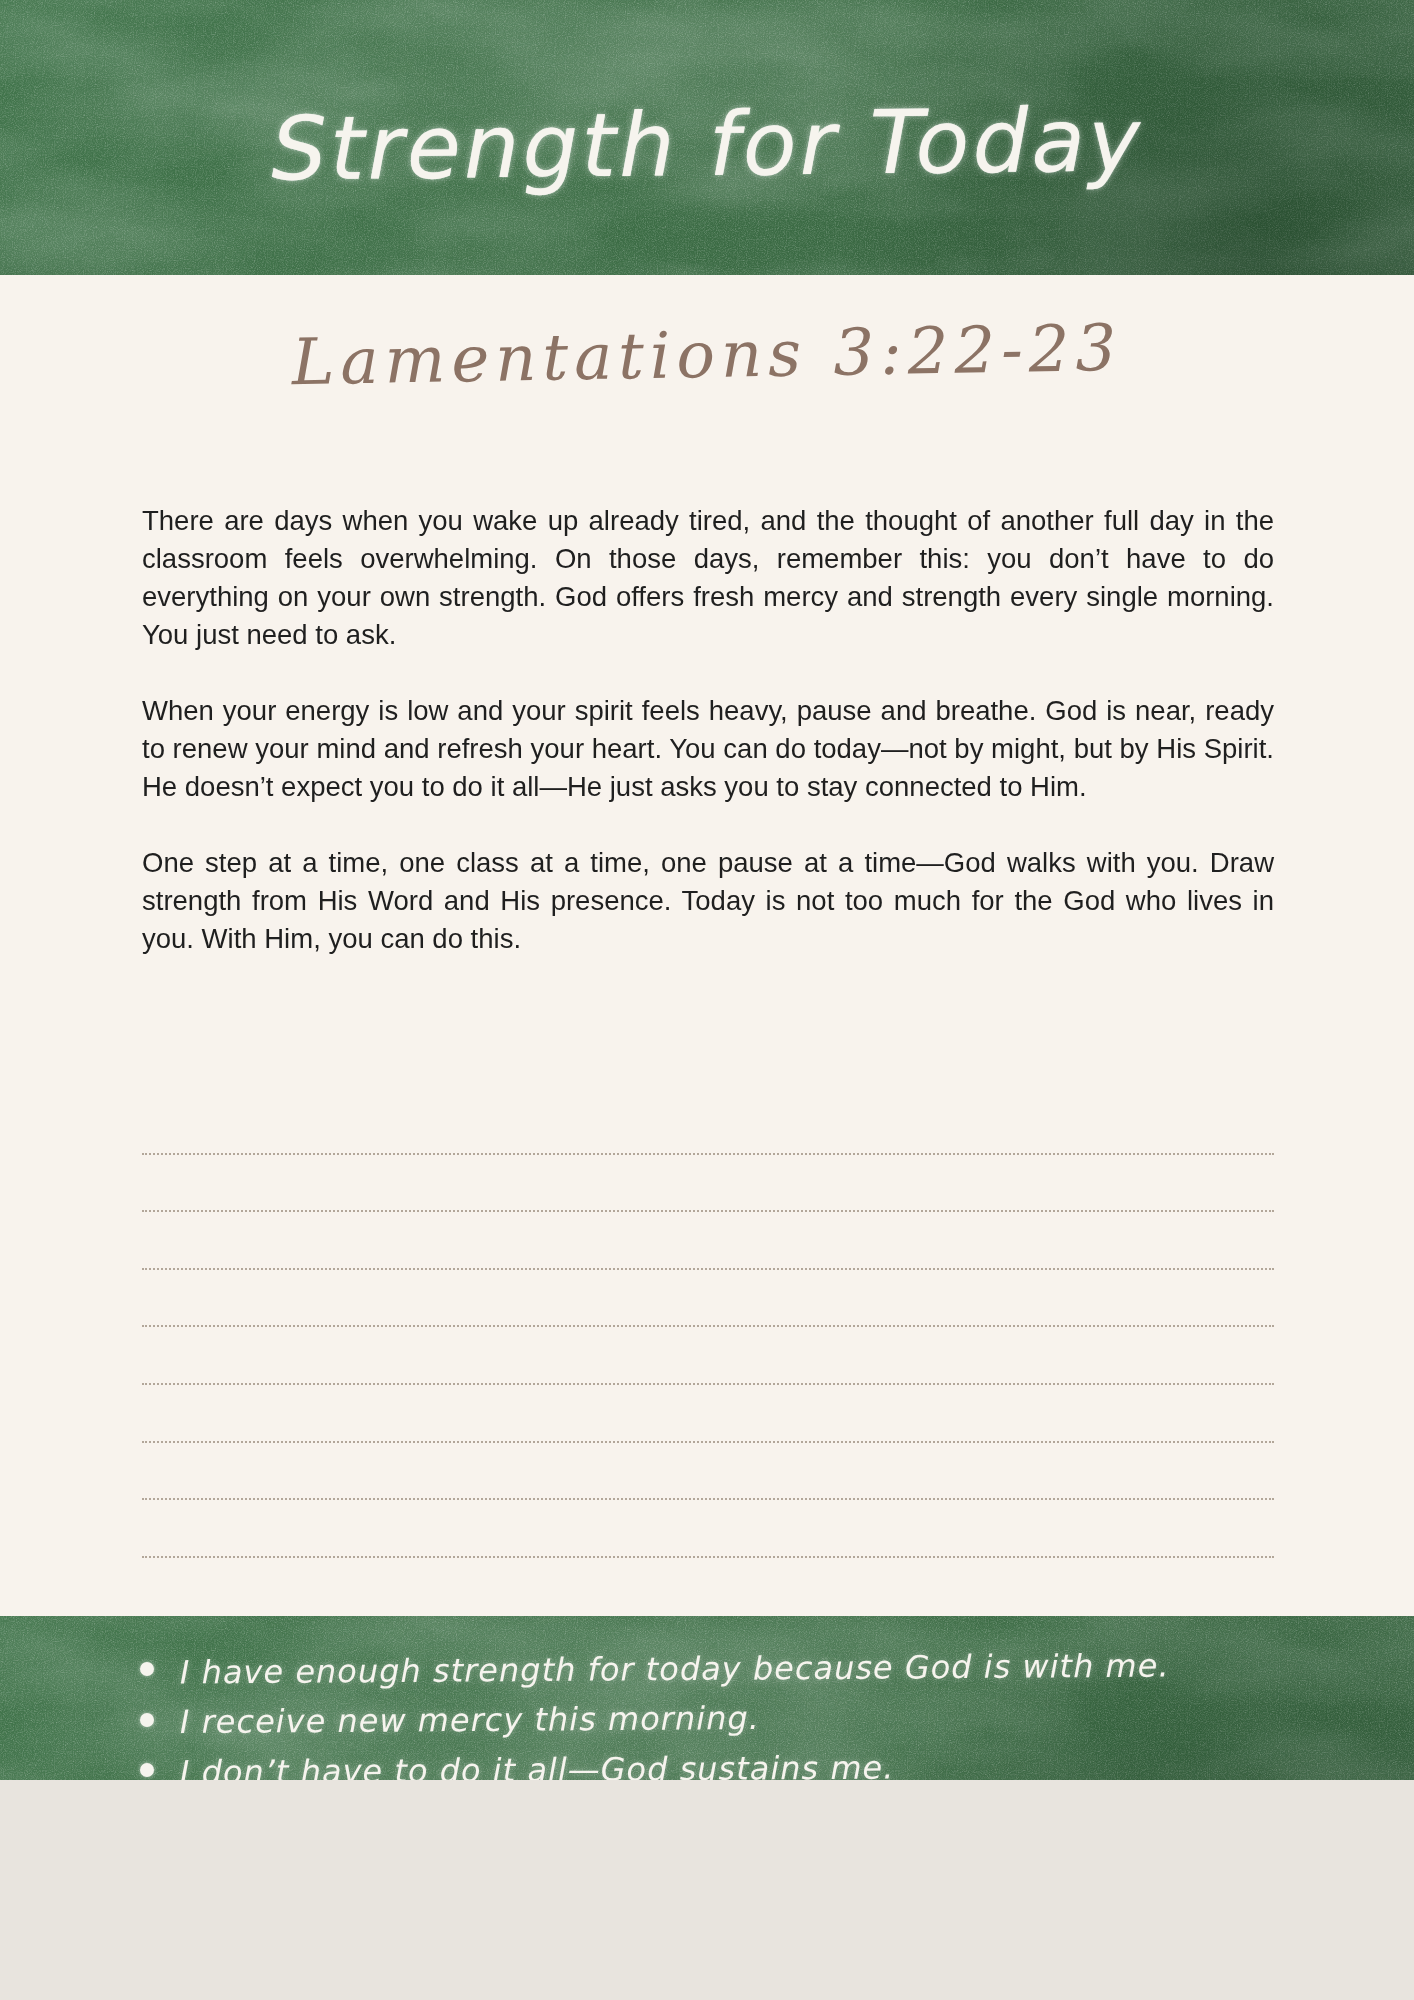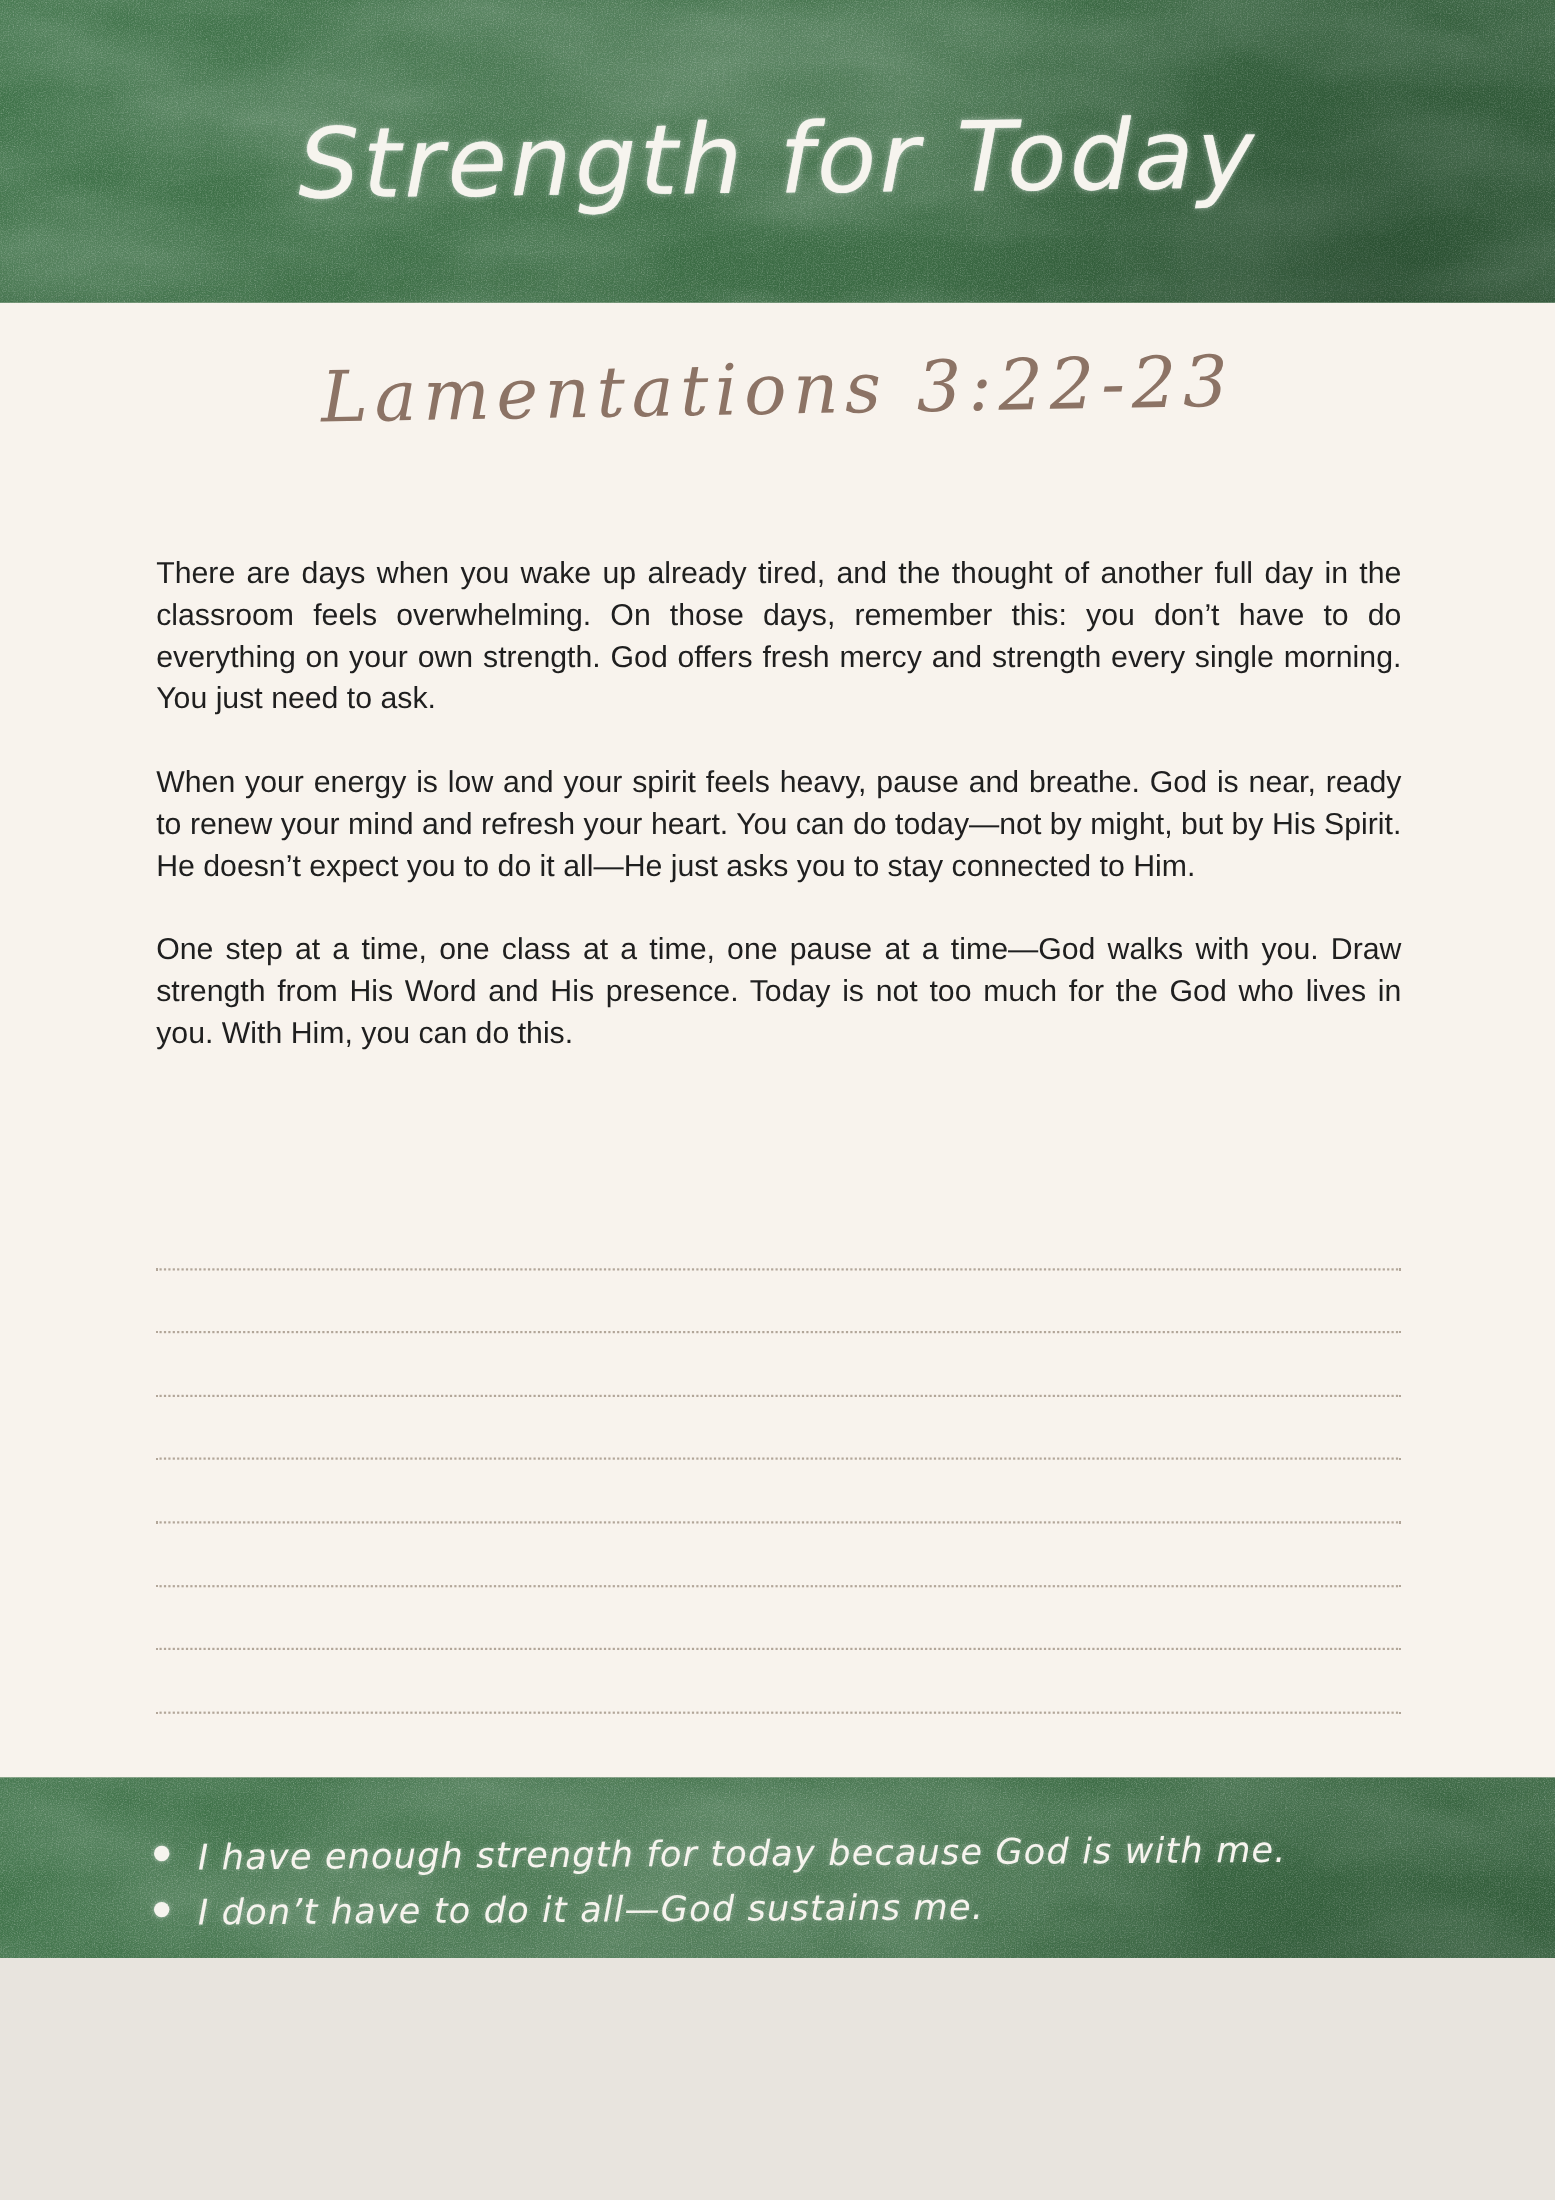--- a/index.html
+++ b/index.html
@@ -109,21 +109,21 @@
   }
   .journal-line {
     box-sizing: border-box;
     height: 57.6px;
     border-bottom: 2px dotted var(--journal-line, #b2a699);
   }
 
   
   .affirmation-list {
     position: absolute;
-    top: 44px;
+    top: 28px;
     left: 140px;
     right: 60px;
     margin: 0;
     padding: 0;
     list-style: none;
   }
   .affirmation-item {
     display: flex;
     align-items: center;
     height: 50.6px;
@@ -204,19 +204,23 @@
       <rect width="100%" height="100%" filter="url(#chalkGrain)" opacity="0.42"></rect>
     </svg>
     <div class="vignette"></div>
     <ul class="affirmation-list" id="affirmation-list">
         <li class="affirmation-item">
           <span class="bullet"></span>
           <span class="affirmation-text">I have enough strength for today because God is with me.</span>
         </li>
         <li class="affirmation-item">
           <span class="bullet"></span>
+          <span class="affirmation-text">I receive new mercy this morning.</span>
+        </li>
+        <li class="affirmation-item">
+          <span class="bullet"></span>
           <span class="affirmation-text">I don’t have to do it all—God sustains me.</span>
         </li>
       </ul>
     <div class="bottom-shade"></div>
   </div>
 
 </div>
 
 </body></html>

